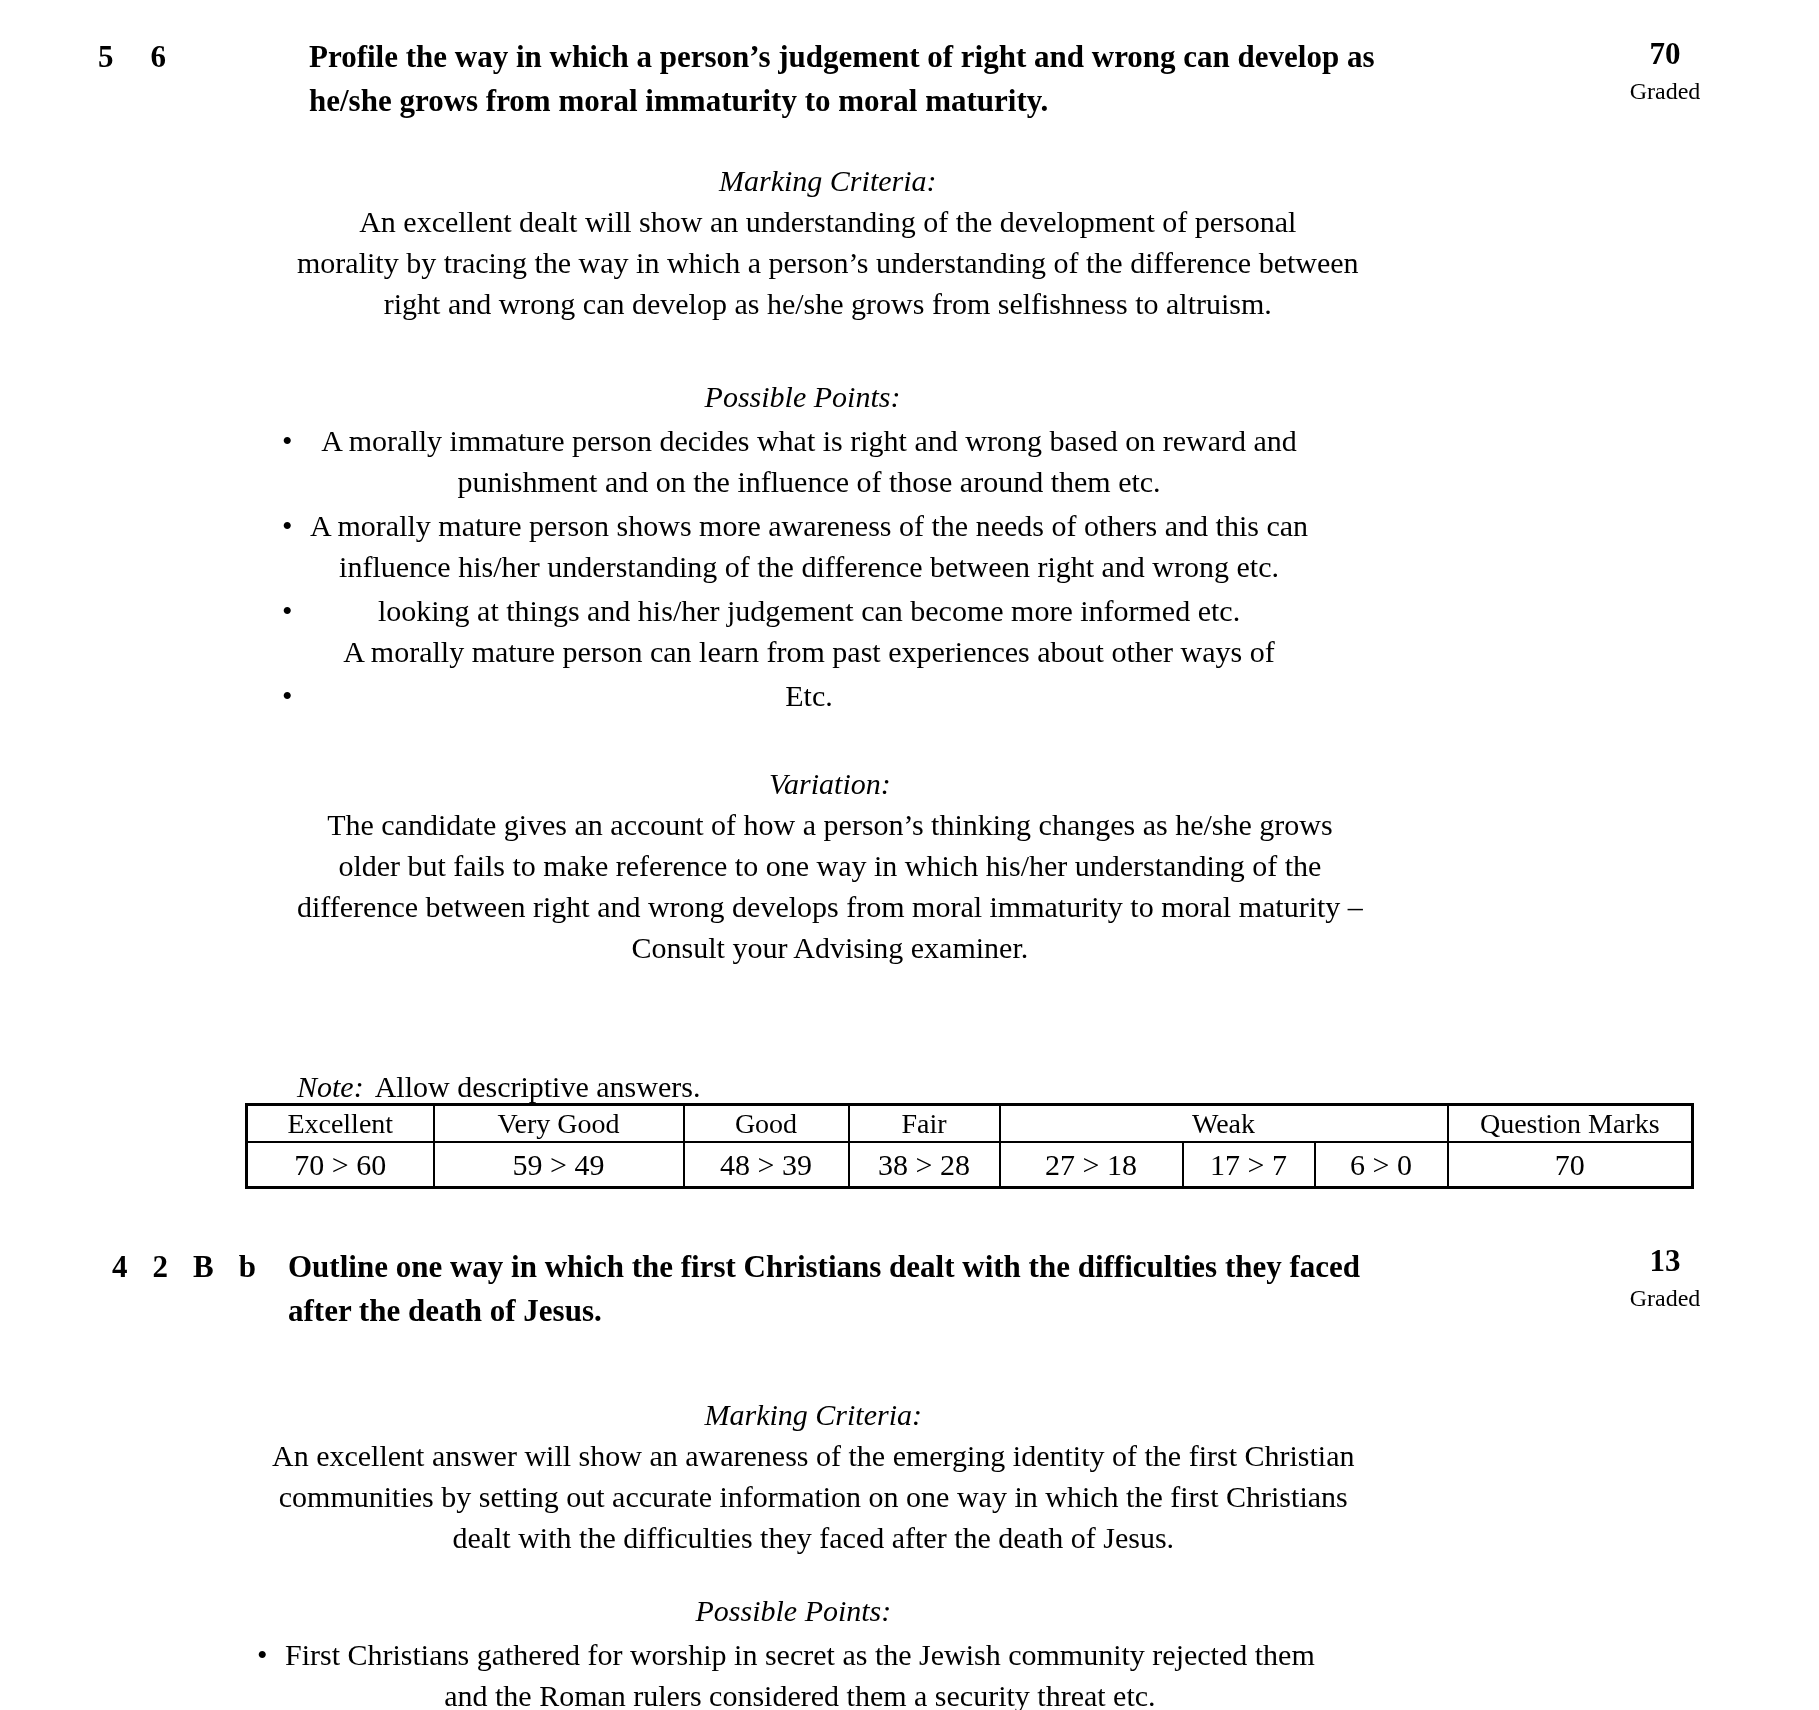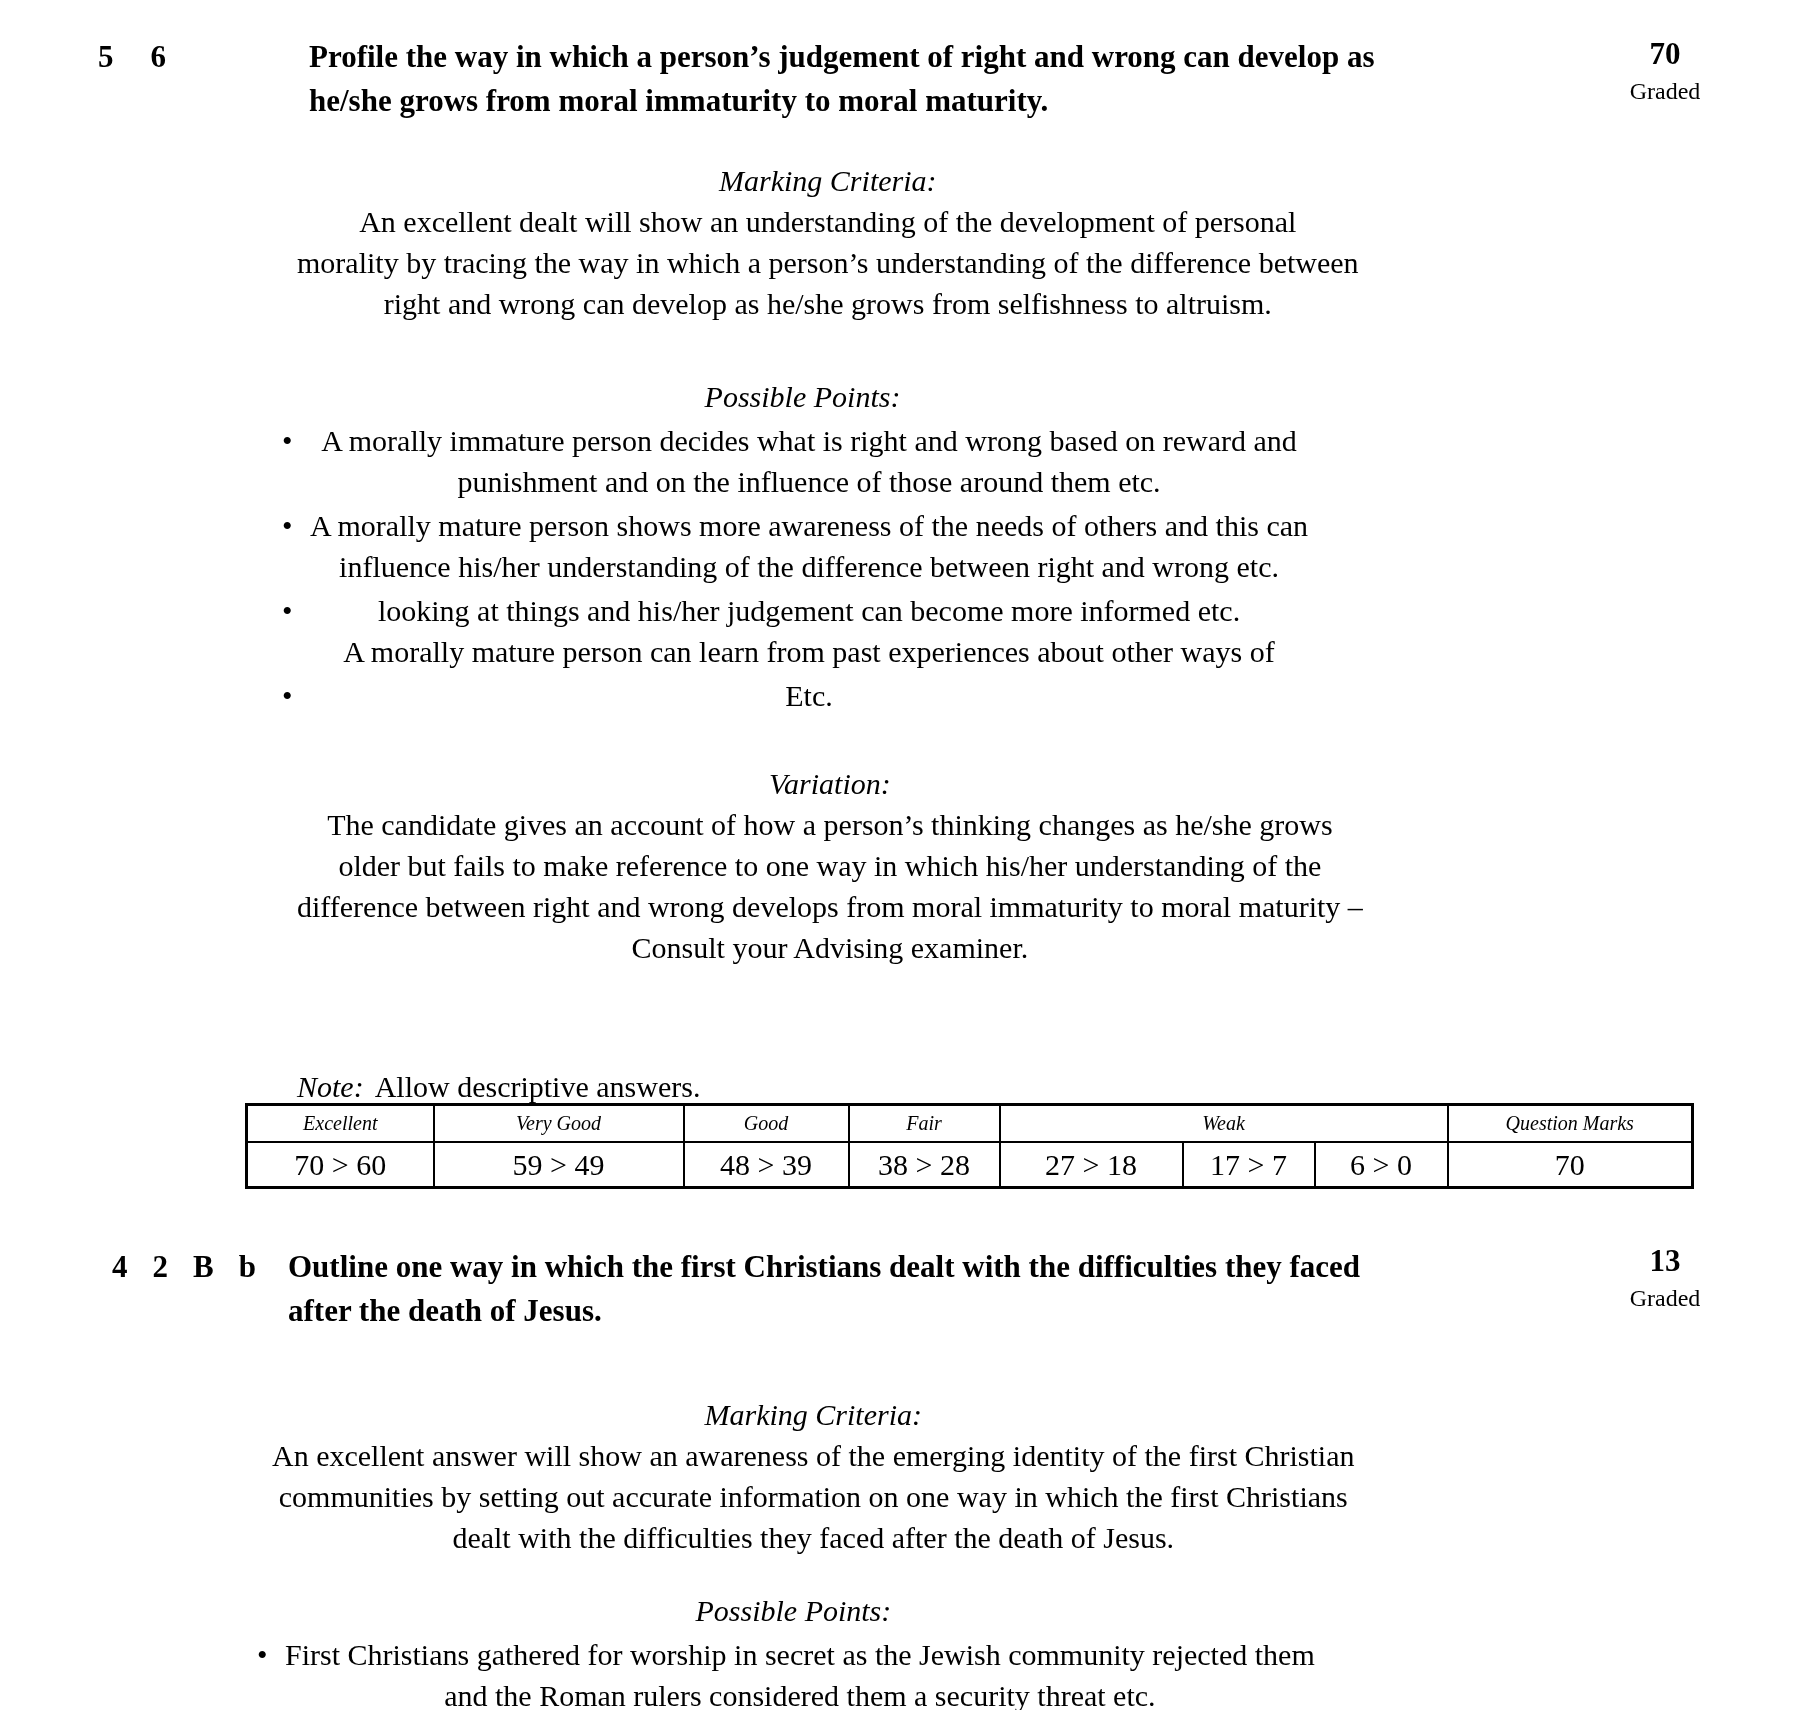--- a/index.html
+++ b/index.html
@@ -49,21 +49,21 @@
   .note-line{white-space:nowrap;line-height:41px;}
   .note-text{margin-left:11px;}
 
   
   .grade-table{
     position:absolute;left:245px;top:1103px;width:1446px;
     border-collapse:collapse;table-layout:fixed;
     border:3px solid #000;
   }
   .grade-table td{border:2px solid #000;text-align:center;padding:0;overflow:hidden;}
-  .gt-head td{font-style:italic;font-size:20px;height:35px;}
+  .gt-head td{font-size:28px;height:35px;}
   .gt-vals td{font-size:30px;height:43px;}
 </style>
 </head>
 <body>
 
 <div class="page">
 
   <div class="q-numbers q1-numbers">
     <span>5</span>
     <span>6</span>

